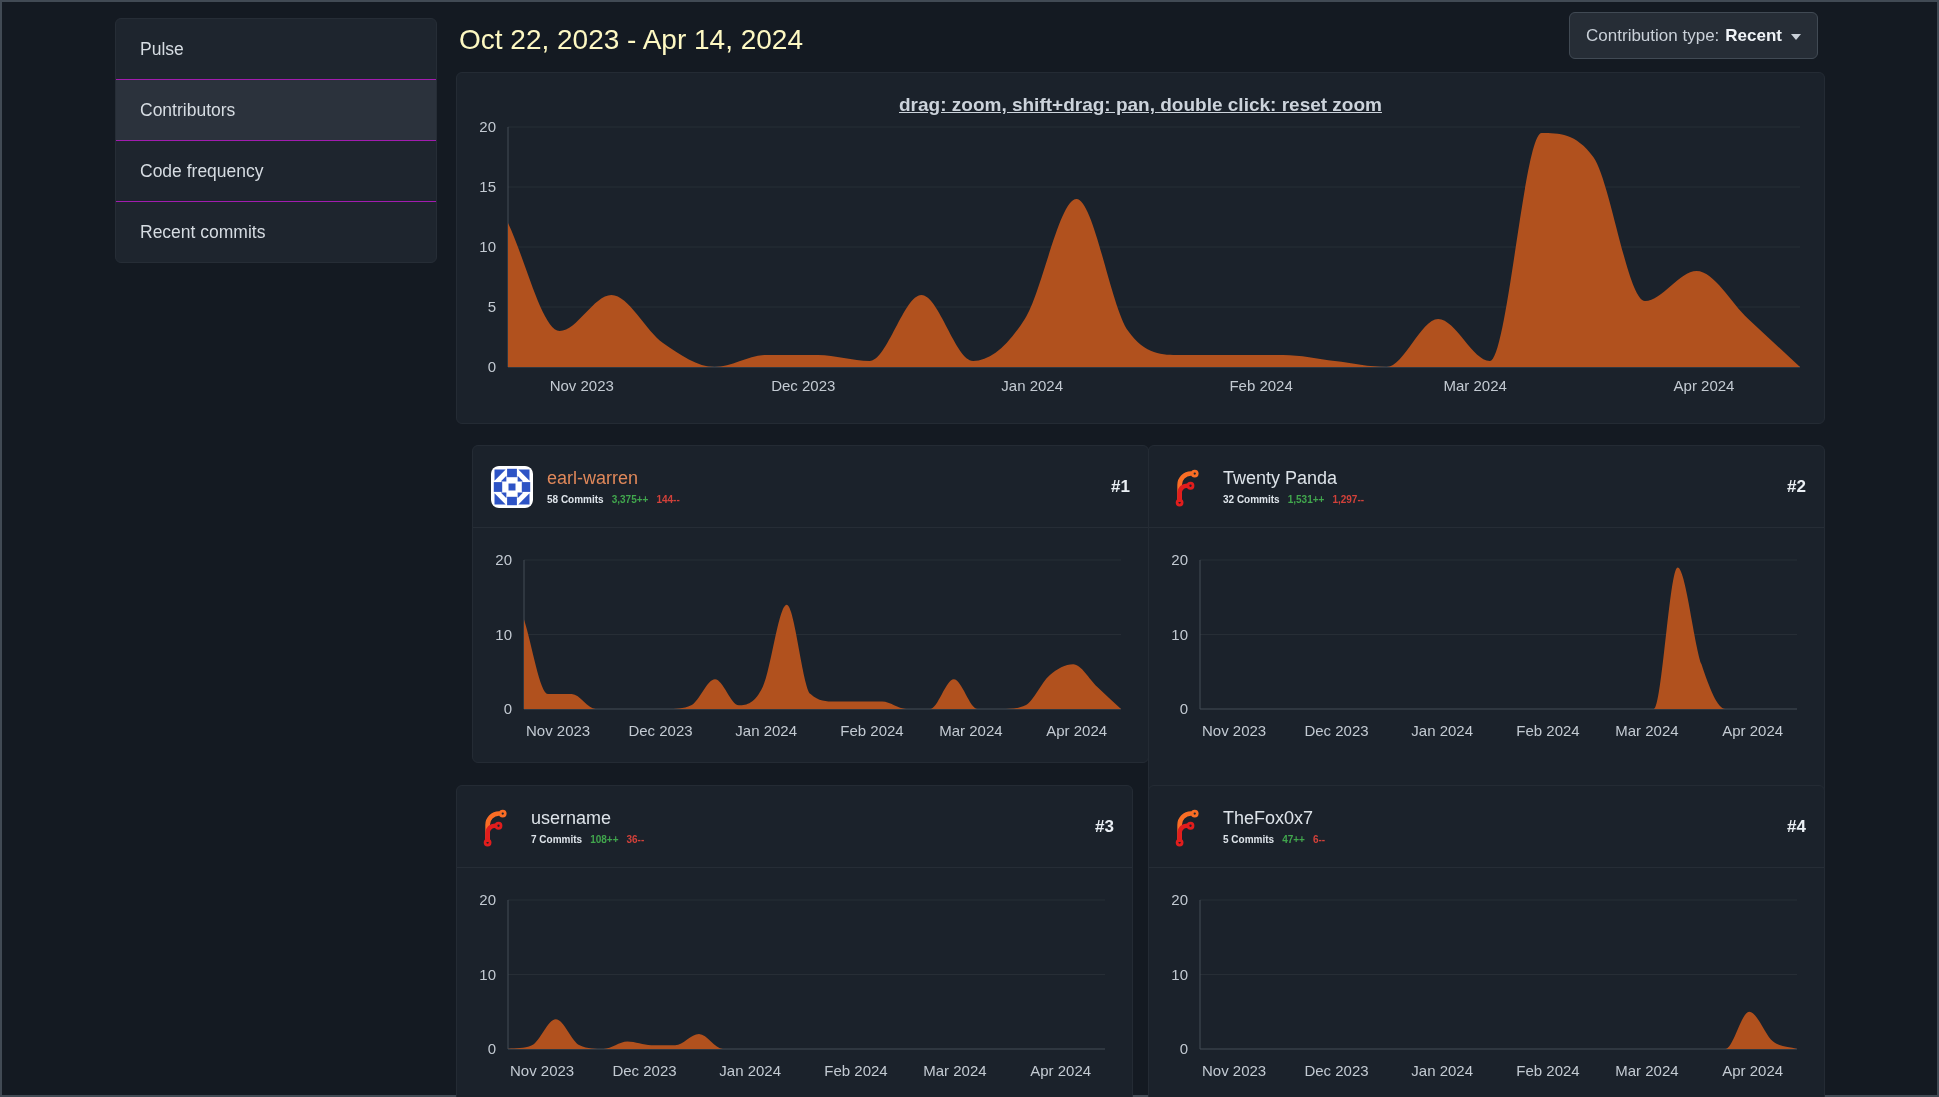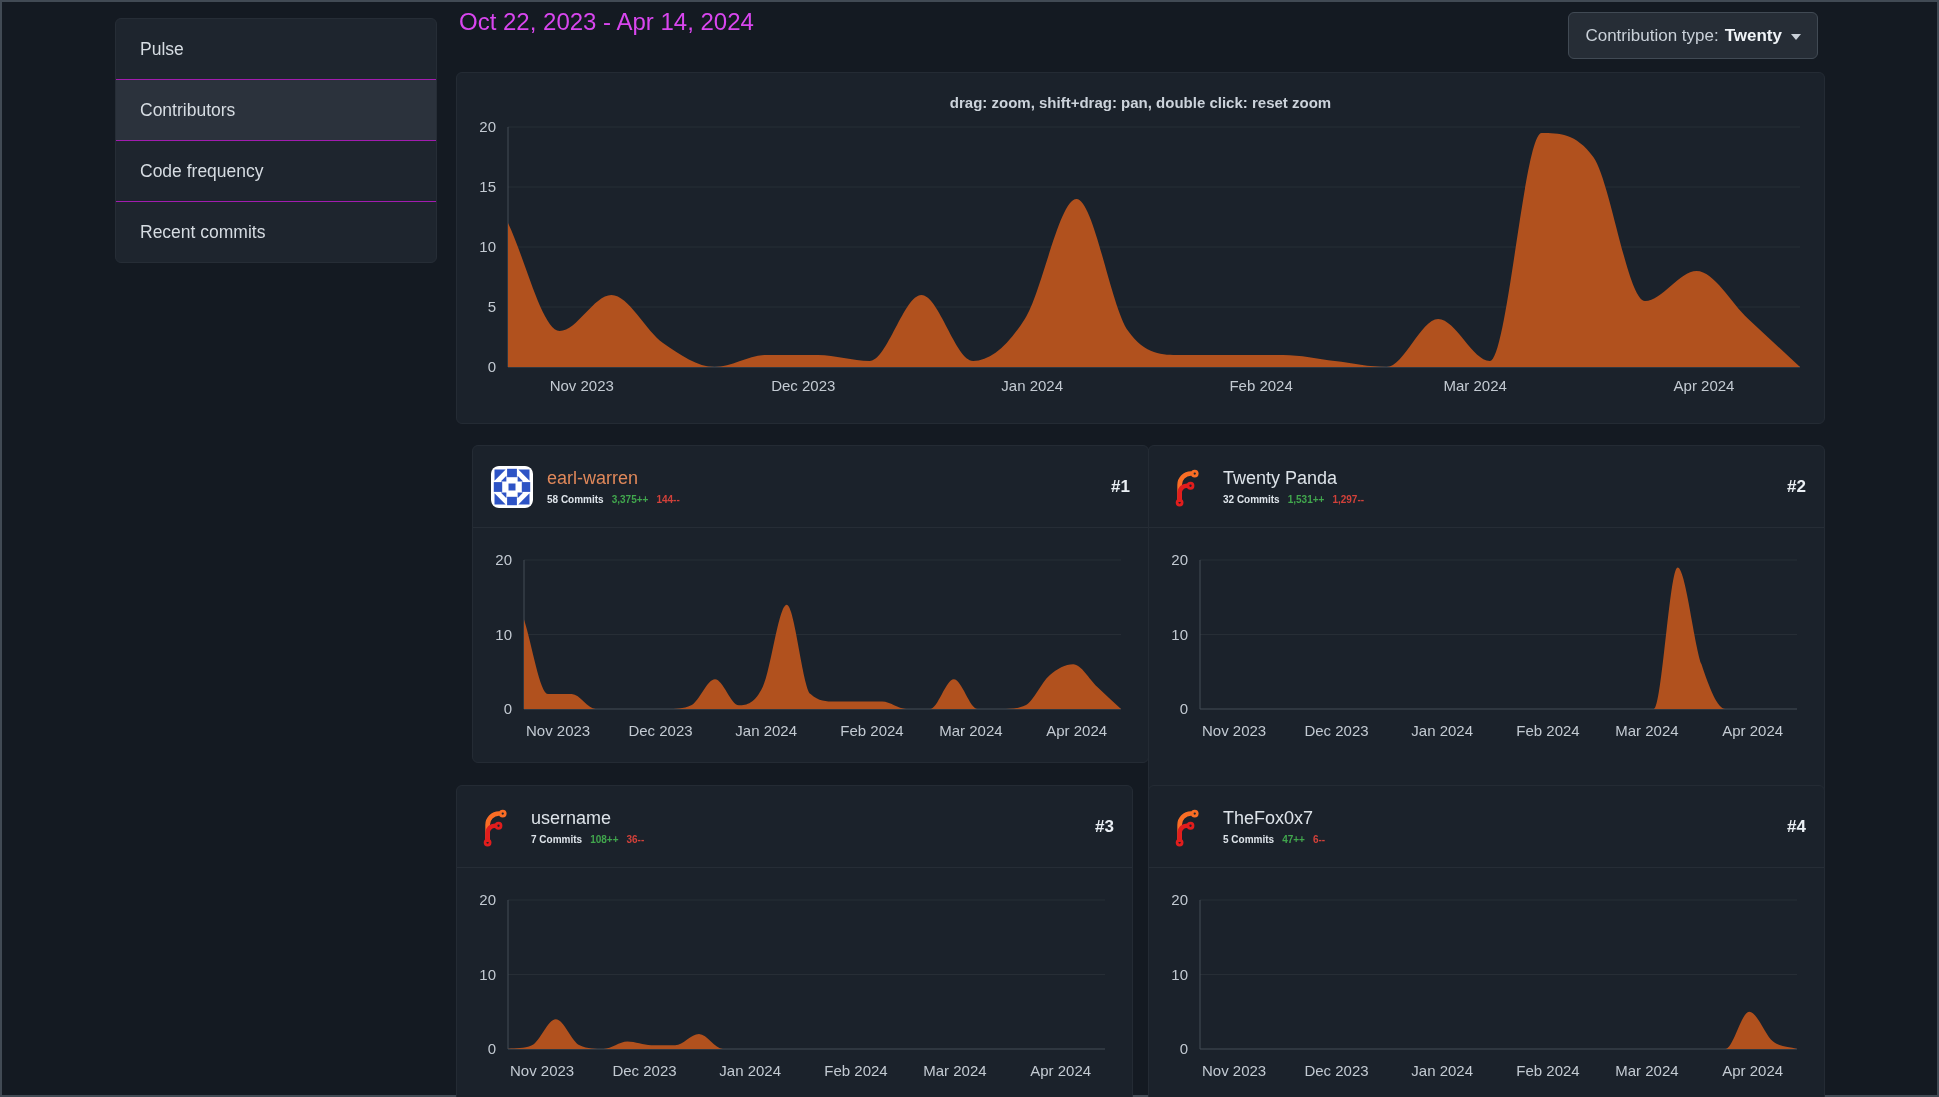--- a/index.html
+++ b/index.html
@@ -13,33 +13,33 @@
 
   
   .menu{position:absolute;left:115px;top:18px;width:320px;background:var(--menu-bg,#1e252e);
         border-radius:6px;overflow:hidden;border:1px solid #262d36;}
   .menu-item{height:60px;line-height:60px;padding-left:24px;font-size:17.5px;
         color:var(--text-primary,#d6dce2);cursor:pointer;}
   .menu-item + .menu-item{border-top:1px solid #a21caf;}
   .menu-item.active{background:var(--menu-selected-bg,#2b323c);}
 
   
-  .date-title{position:absolute;left:459px;top:8px;font-size:24px;color:#d946ef;}
+  .date-title{position:absolute;left:459px;top:24px;font-size:28px;color:#fef9c3;}
   .dropdown{position:absolute;right:121px;top:12px;height:47px;padding:0 16px;
         background:#262d36;border:1px solid #414a54;border-radius:6px;
         display:flex;align-items:center;font-size:17px;color:#c9d0d8;cursor:pointer;box-sizing:border-box;margin-left:11px;}
   .dropdown b{color:#eff3f7;margin-left:6px;}
   .caret{width:0;height:0;border:5px solid transparent;border-top:6px solid #c9d0d8;
         margin-left:9px;margin-top:7px;}
 
   
   .panel{position:absolute;background:var(--card-bg,#1b222b);border-radius:6px;border:1px solid #242b34;box-sizing:border-box;}
   #main-card{left:456px;top:72px;width:1369px;height:352px;}
   .hint{position:absolute;top:21px;left:0;right:0;text-align:center;font-weight:bold;
-        font-size:15px;color:#ccd3db;}
+        font-size:19px;color:#ccd3db;text-decoration:underline;}
   #main-card svg{position:absolute;left:0;top:0;display:block;}
 
   #card1{left:456px;top:445px;width:677px;height:318px;margin-left:16px;}
   #card2{left:1148px;top:445px;width:677px;height:386px;}
   #card3{left:456px;top:785px;width:677px;height:318px;}
   #card4{left:1148px;top:785px;width:677px;height:318px;}
 
   .card-head{height:82px;border-bottom:1px solid #262d36;display:flex;align-items:center;
         padding:0 18px;gap:14px;box-sizing:border-box;}
   .avatar{width:42px;height:42px;border-radius:8px;flex:none;}
@@ -60,21 +60,21 @@
     <div class="menu-item">Pulse</div>
     <div class="menu-item active">Contributors</div>
     <div class="menu-item">Code frequency</div>
     <div class="menu-item">Recent commits</div>
   </nav>
 
   <div class="date-title">Oct 22, 2023 - Apr 14, 2024</div>
 
   <div class="dropdown">
     <span>Contribution type:</span>
-    <b>Twenty</b>
+    <b>Recent</b>
     <span class="caret"></span>
   </div>
 
   <div class="panel" id="main-card">
     <div class="hint">drag: zoom, shift+drag: pan, double click: reset zoom</div>
     <svg width="1369" height="352" viewBox="0 0 1369 352">
         <text x="39" y="294.0" dy="0.35em" text-anchor="end" fill="#c3cad2" font-size="15">0</text>
         <line x1="51" x2="1343" y1="234.0" y2="234.0" stroke="#272e36" stroke-width="1"></line>
         <text x="39" y="234.0" dy="0.35em" text-anchor="end" fill="#c3cad2" font-size="15">5</text>
         <line x1="51" x2="1343" y1="174.0" y2="174.0" stroke="#272e36" stroke-width="1"></line>

